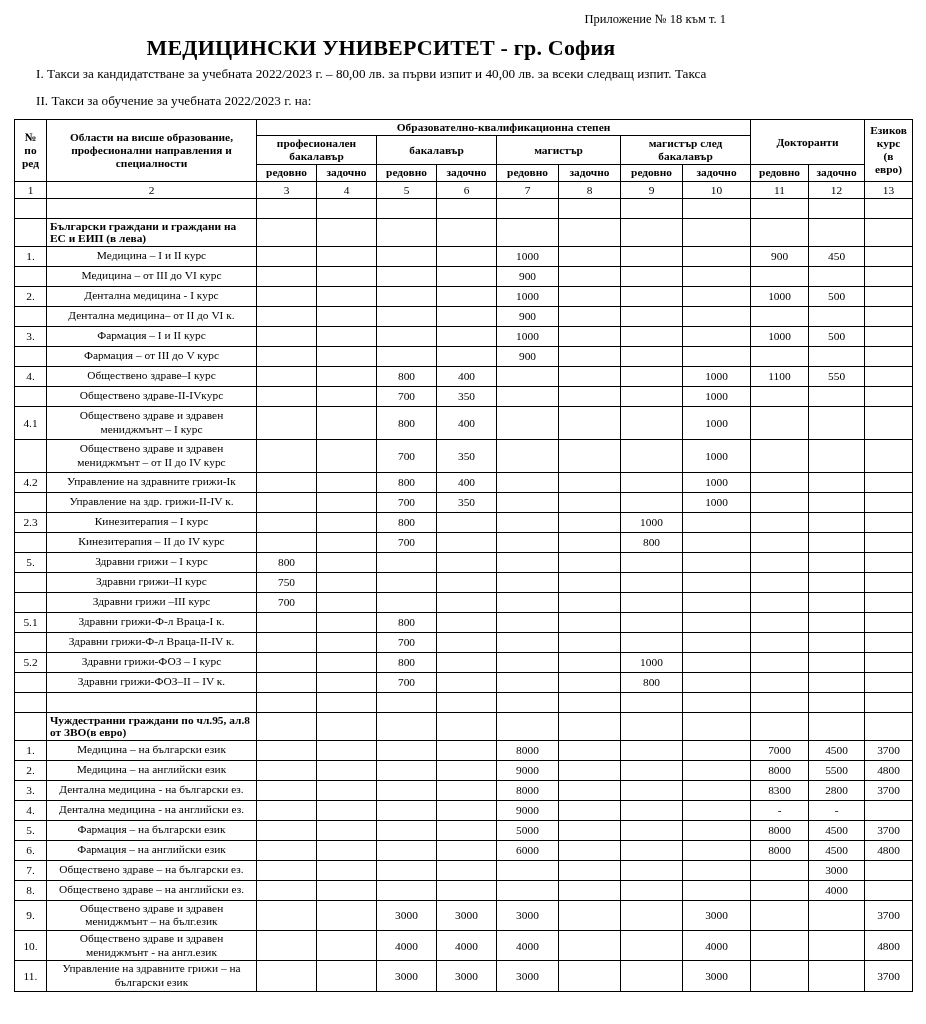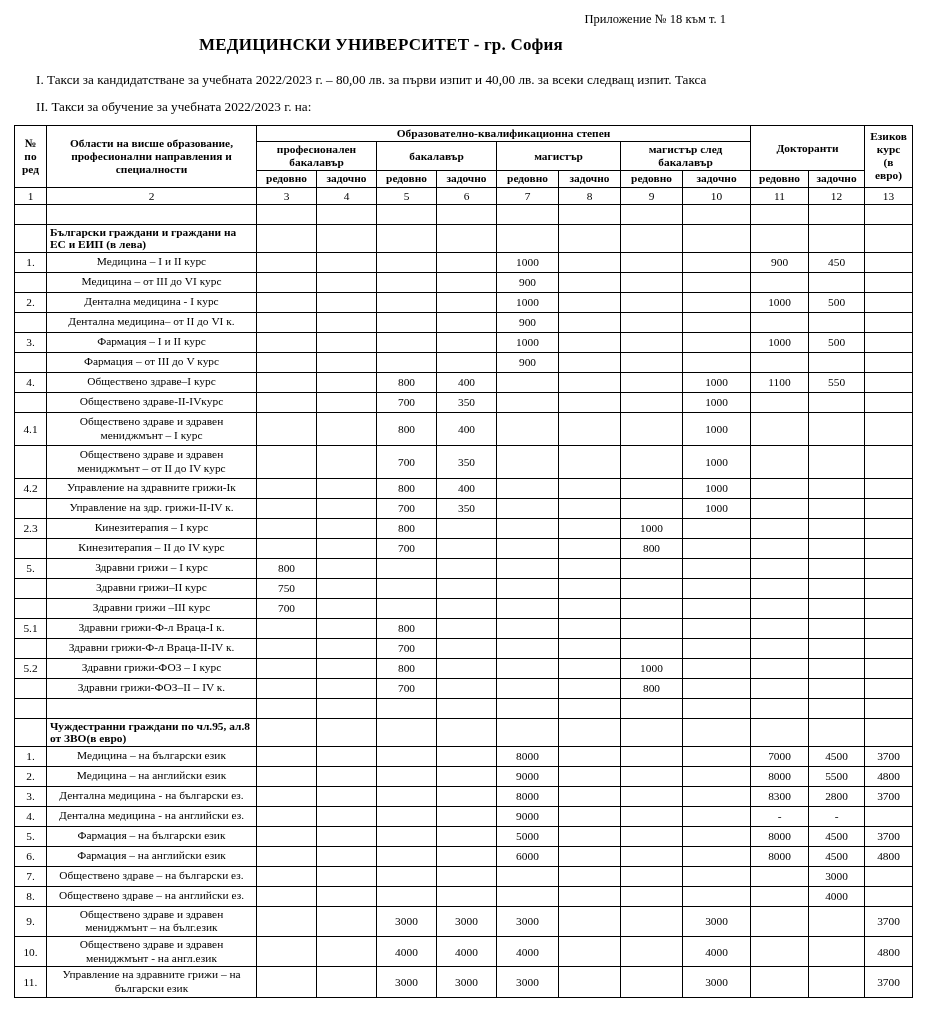--- a/index.html
+++ b/index.html
@@ -19,22 +19,22 @@
   }
   .appendix-line {
     text-align: right;
     font-size: 12.5px;
     font-family: "Liberation Serif", serif;
     margin: 2px 22px 0 0;
   }
   .doc-title {
     text-align: center;
     font-weight: bold;
-    font-size: 17px;
-    margin: 8px 0 12px 0;
+    font-size: 22px;
+    margin: 8px 0 0 0;
     letter-spacing: 0.2px;
   }
   .intro {
     font-weight: normal;
     font-size: 13.2px;
     line-height: 1.9;
     margin: 0 8px 4px 22px;
   }
   .intro p {
     margin: 0 0 2px 0;

